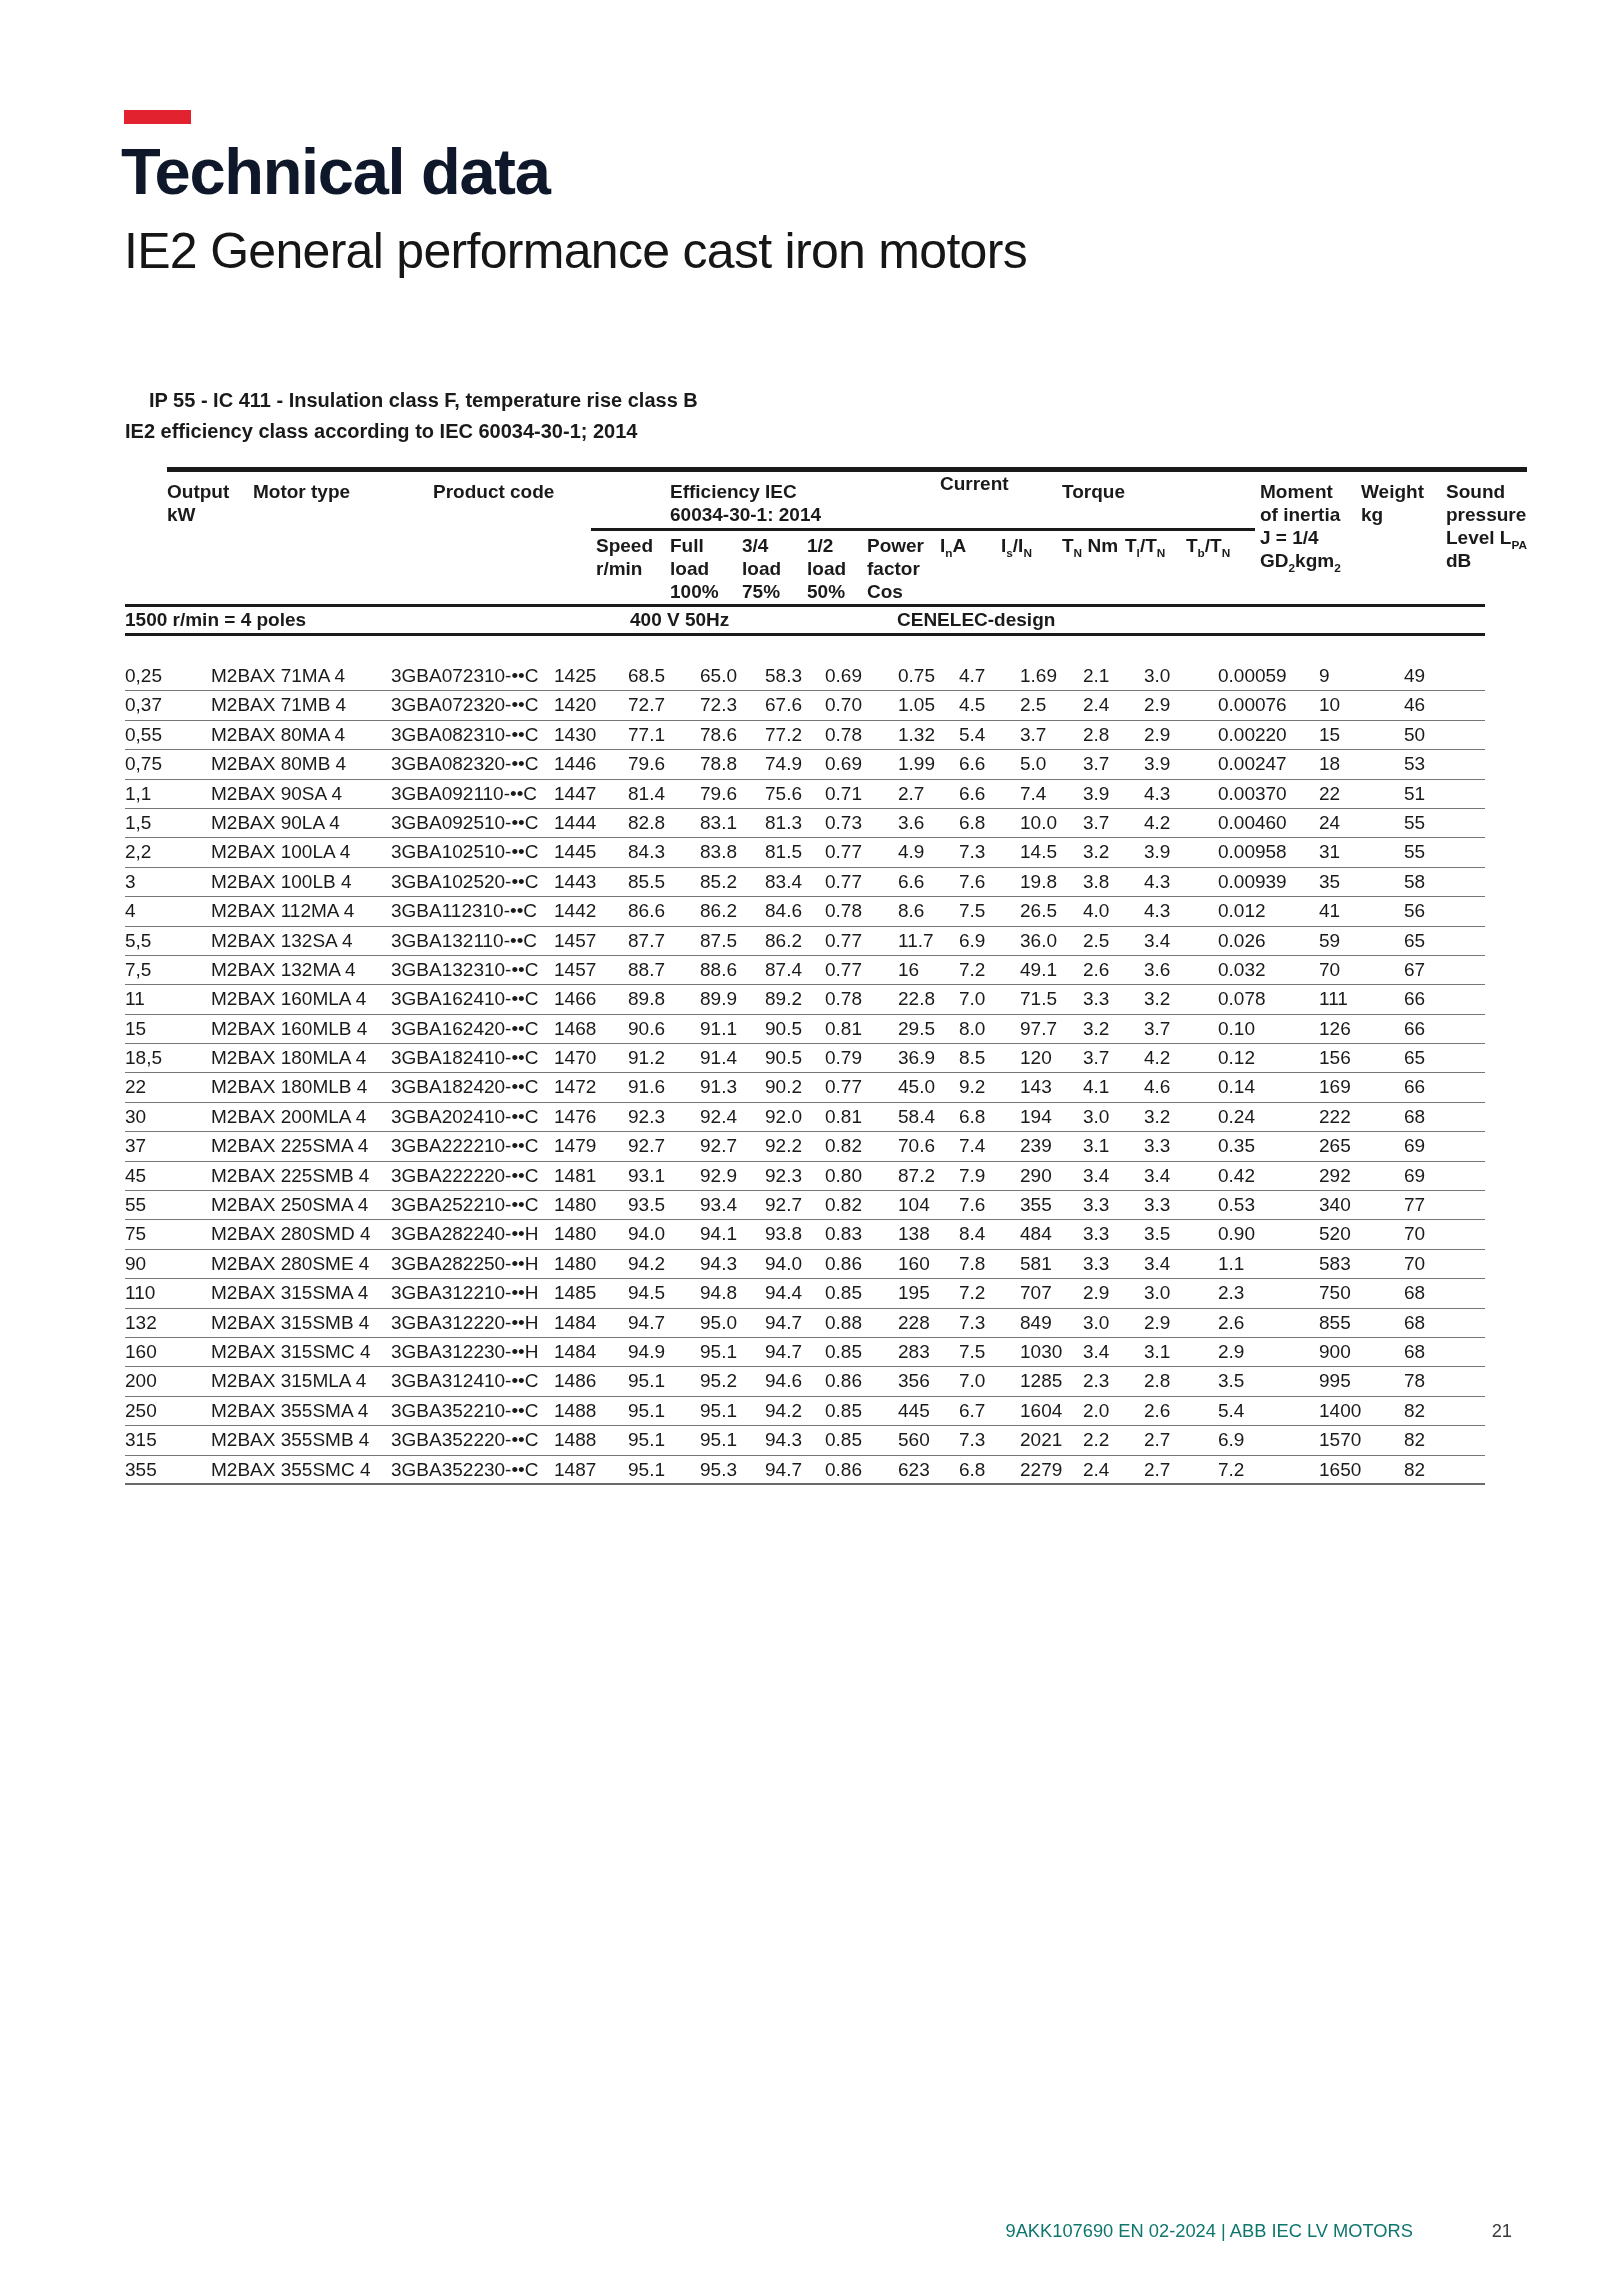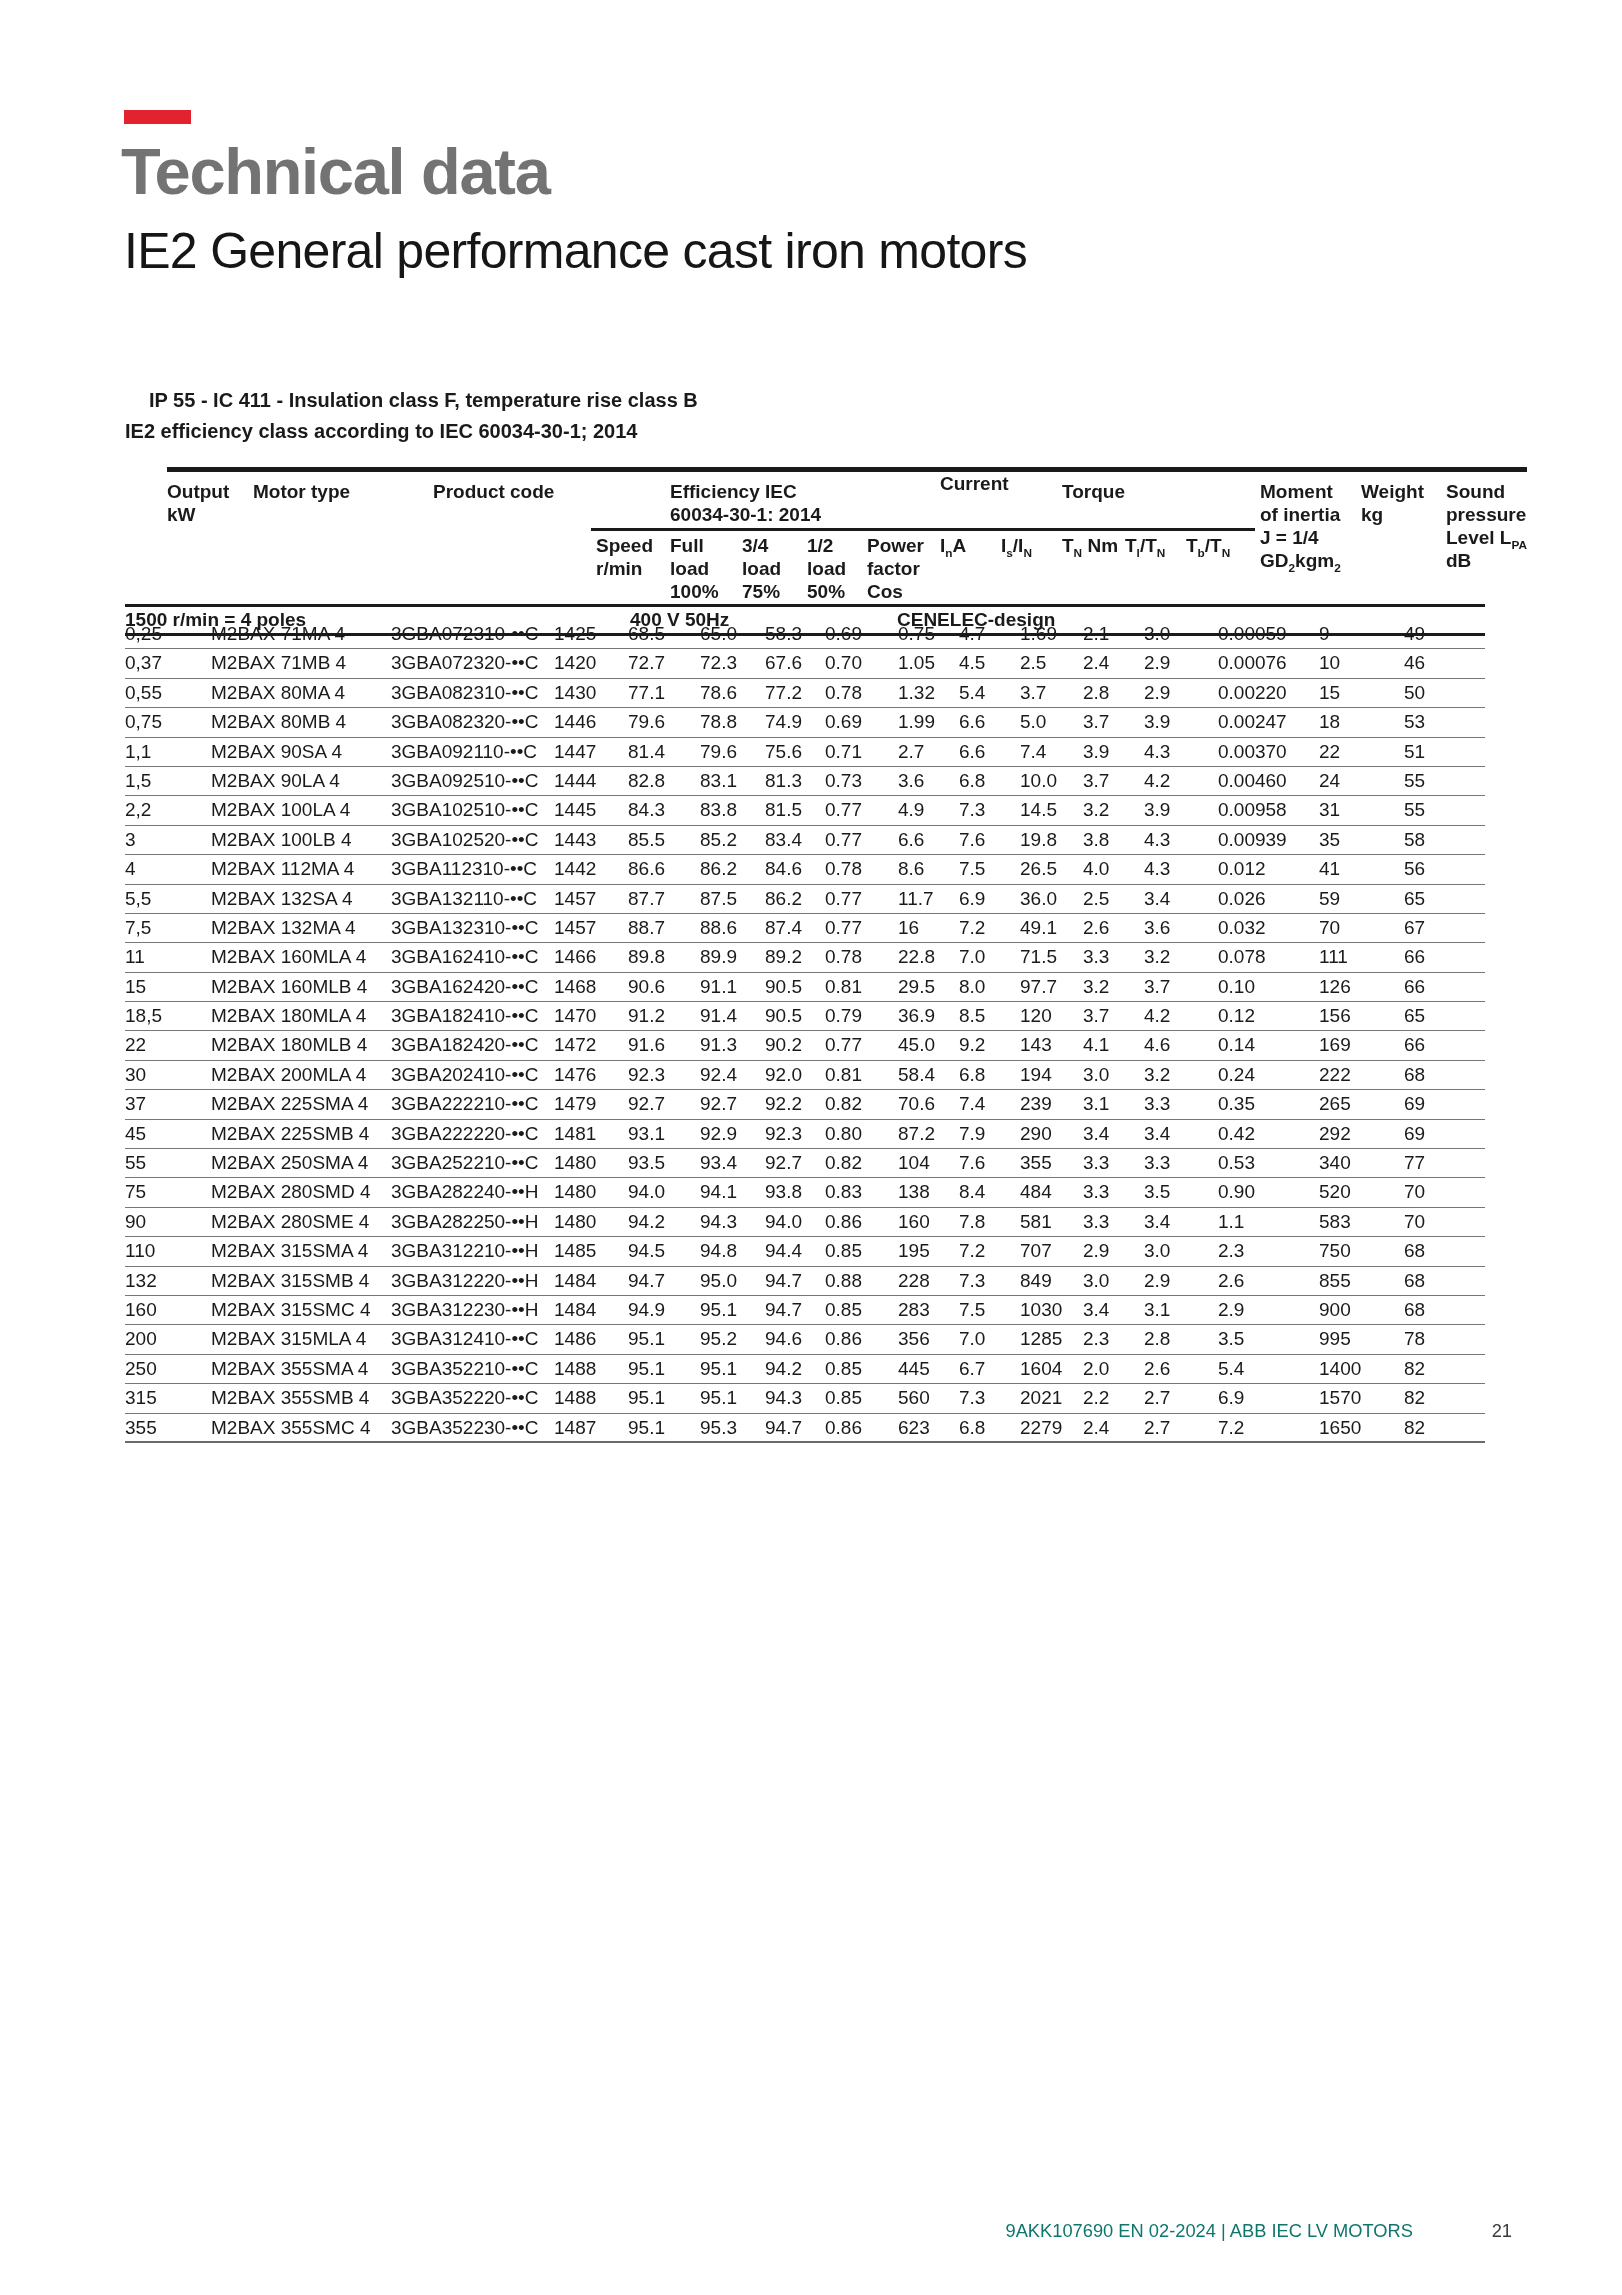--- a/index.html
+++ b/index.html
@@ -5,21 +5,21 @@
   * { margin:0; padding:0; box-sizing:border-box; }
   html,body { background:#ffffff; }
   body {
     width:1622px; height:2295px; position:relative;
     font-family:"Liberation Sans", sans-serif; color:#1a1a1a;
   }
   .page { position:absolute; inset:0; background:#fff; }
 
   .red-dash { position:absolute; left:124px; top:110px; width:67px; height:14.4px; background:#e2232f; }
 
-  .title { position:absolute; left:121px; top:139px; font-size:65px; font-weight:700; letter-spacing:-1.3px; color:#737373; line-height:1; }
+  .title { position:absolute; left:121px; top:139px; font-size:65px; font-weight:700; letter-spacing:-1.3px; color:#0f172a; line-height:1; }
   .subtitle { position:absolute; left:124px; top:226px; font-size:50px; font-weight:400; color:#161616; line-height:1; letter-spacing:-0.7px; }
 
   .spec1 { position:absolute; left:125px; top:390px; font-size:20px; font-weight:700; line-height:1;margin-left:24px; }
   .spec2 { position:absolute; left:125px; top:421px; font-size:20px; font-weight:700; line-height:1; }
 
   
   .thead { position:absolute; left:125px; top:467px; width:1360px; height:137px; border-top:5.9px solid #1a1a1a;margin-left:42px; }
   .hcell { position:absolute; font-size:19px; font-weight:700; line-height:23px; white-space:pre-line; }
   sub { font-size:11.8px; line-height:0; }
 
@@ -44,21 +44,21 @@
   .h-tltn  { left:958px; top:62px; }
   .h-tbtn  { left:1019px; top:62px; }
 
   .section-row { position:absolute; left:125px; top:604px; width:1360px; height:32px;
     border-top:3.9px solid #1a1a1a; border-bottom:3.3px solid #1a1a1a; }
   .scell { position:absolute; top:0; font-size:19px; font-weight:700; line-height:25px; white-space:nowrap; }
   .s-poles  { left:0; }
   .s-volt   { left:505px; }
   .s-design { left:772px; }
 
-  .tbody { position:absolute; left:125px; top:620px; width:1360px;text-align:right; }
+  .tbody { position:absolute; left:125px; top:662px; width:1360px;text-align:right; }
   .trow { position:relative; height:29.4px; border-bottom:1.3px solid #767676; }
   .trow:last-child { border-bottom:2px solid #6a6a6a; }
   .cell { position:absolute; top:0; font-size:19px; line-height:28px; white-space:nowrap; }
   .c0{left:0}.c1{left:86px}.c2{left:266px}.c3{left:429px}.c4{left:503px}
   .c5{left:575px}.c6{left:640px}.c7{left:700px}.c8{left:773px}.c9{left:834px}
   .c10{left:895px}.c11{left:958px}.c12{left:1019px}.c13{left:1093px}.c14{left:1194px}.c15{left:1279px}
 
   .footer-doc  { position:absolute; top:2220px; left:785px; width:628px; text-align:right; font-size:18.3px; color:#0f766e; }
   .footer-page { position:absolute; top:2220px; left:1453px; width:59px; text-align:right; font-size:18.3px; color:#3a3a3a; }
 </style>

